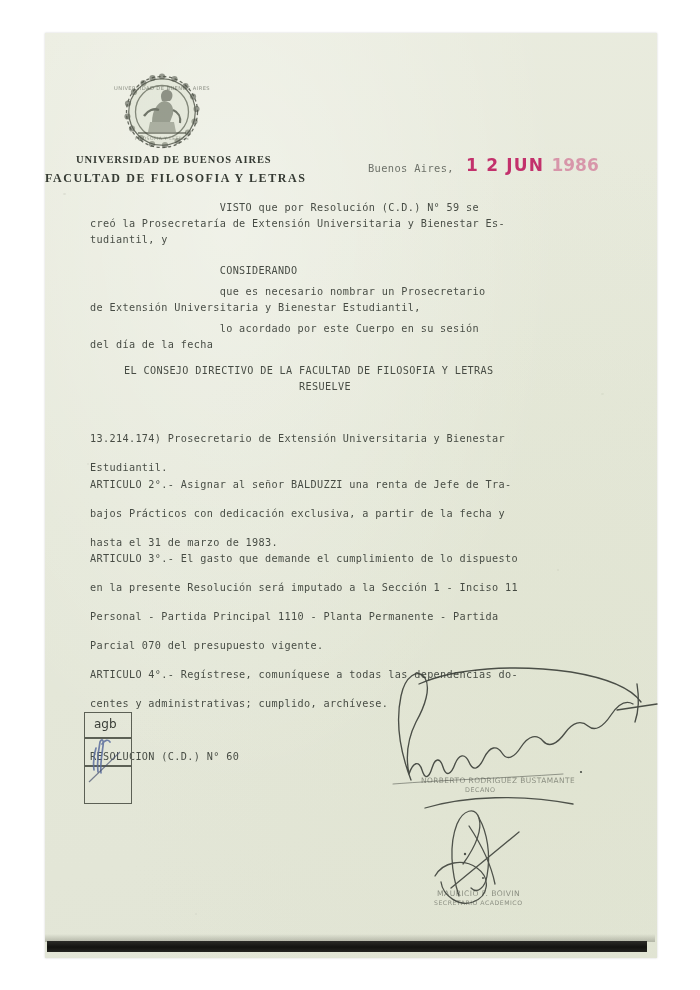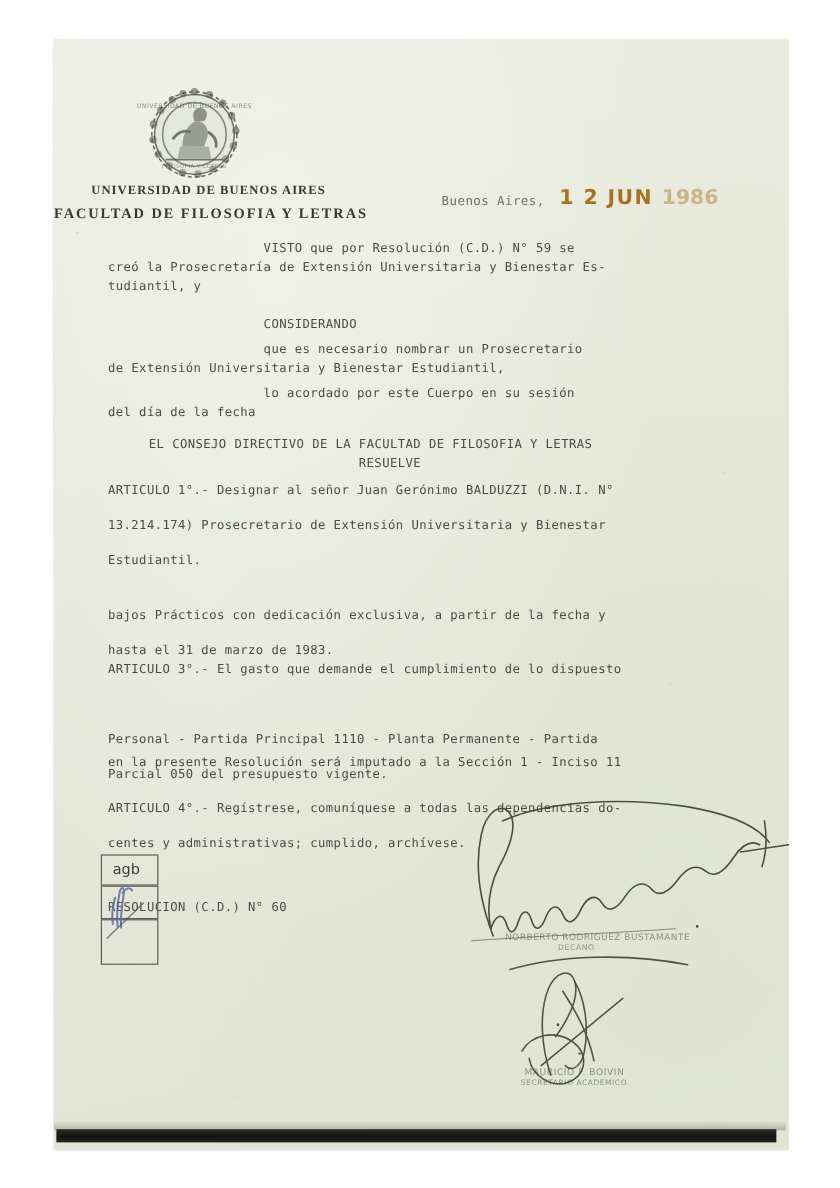--- a/index.html
+++ b/index.html
@@ -97,21 +97,21 @@
 
   
   #date-stamp {
     position: absolute;
     left: 466px;
     top: 157px;
     font-family: "DejaVu Sans", sans-serif;
     font-weight: bold;
     font-size: 17px;
     letter-spacing: 1.2px;
-    color: #a16207;
+    color: #be185d;
     white-space: pre;
     line-height: 1;
     opacity: 0.88;
   }
   #date-stamp .yr { opacity: 0.45; letter-spacing: 0px; }
 
   
   #agb-box {
     position: absolute;
     left: 84px;
@@ -239,31 +239,31 @@
 
   <div class="tw" style="left:90px; top:266px;">                    CONSIDERANDO</div>
   <div class="tw" style="left:90px; top:303px;">de Extensión Universitaria y Bienestar Estudiantil,</div>
   <div class="tw" style="left:90px; top:287px;">                    que es necesario nombrar un Prosecretario</div>
   <div class="tw" style="left:90px; top:324px;">                    lo acordado por este Cuerpo en su sesión</div>
   <div class="tw" style="left:90px; top:340px;">del día de la fecha</div>
 
   <div class="tw" style="left:124px; top:366px;">EL CONSEJO DIRECTIVO DE LA FACULTAD DE FILOSOFIA Y LETRAS</div>
   <div class="tw" style="left:299px; top:382px;">RESUELVE</div>
 
-  <div class="tw" style="left:90px; top:405px;">ARTICULO 1°.- Designar al señor Juan Gerónimo BALDUZZI (D.N.I. N°</div>
   <div class="tw" style="left:90px; top:434px;">13.214.174) Prosecretario de Extensión Universitaria y Bienestar</div>
   <div class="tw" style="left:90px; top:463px;">Estudiantil.</div>
 
+  <div class="tw" style="left:90px; top:480px;">ARTICULO 2°.- Asignar al señor BALDUZZI una renta de Jefe de Tra-</div>
   <div class="tw" style="left:90px; top:509px;">bajos Prácticos con dedicación exclusiva, a partir de la fecha y</div>
   <div class="tw" style="left:90px; top:538px;">hasta el 31 de marzo de 1983.</div>
 
   <div class="tw" style="left:90px; top:554px;">ARTICULO 3°.- El gasto que demande el cumplimiento de lo dispuesto</div>
-  <div class="tw" style="left:90px; top:583px;margin-top:48px;">en la presente Resolución será imputado a la Sección 1 - Inciso 11</div>
+  <div class="tw" style="left:90px; top:583px;">en la presente Resolución será imputado a la Sección 1 - Inciso 11</div>
   <div class="tw" style="left:90px; top:612px;">Personal - Partida Principal 1110 - Planta Permanente - Partida</div>
-  <div class="tw" style="left:90px; top:641px;">Parcial 050 del presupuesto vigente.</div>
+  <div class="tw" style="left:90px; top:641px;">Parcial 070 del presupuesto vigente.</div>
 
   <div class="tw" style="left:90px; top:670px;">ARTICULO 4°.- Regístrese, comuníquese a todas las dependencias do-</div>
   <div class="tw" style="left:90px; top:699px;">centes y administrativas; cumplido, archívese.</div>
 
   <div class="tw" style="left:90px; top:752px;">RESOLUCION (C.D.) N° 60</div>
 
   <div id="agb-box">
     <div class="cell c1"></div>
     <div class="cell c2"></div>
     <div class="cell c3"></div>

